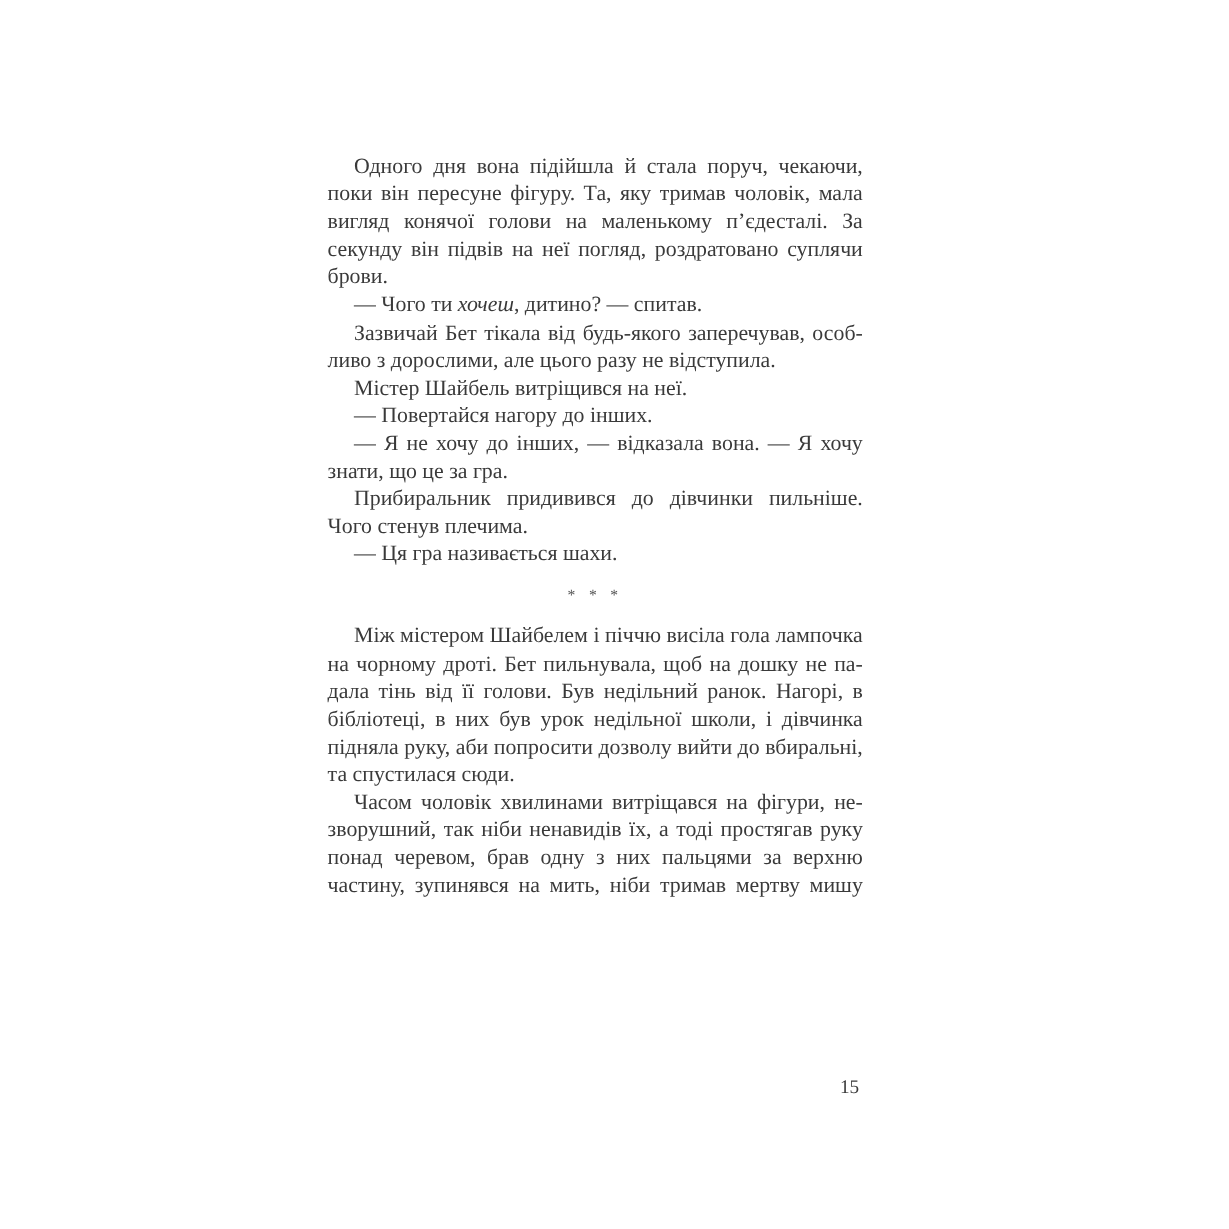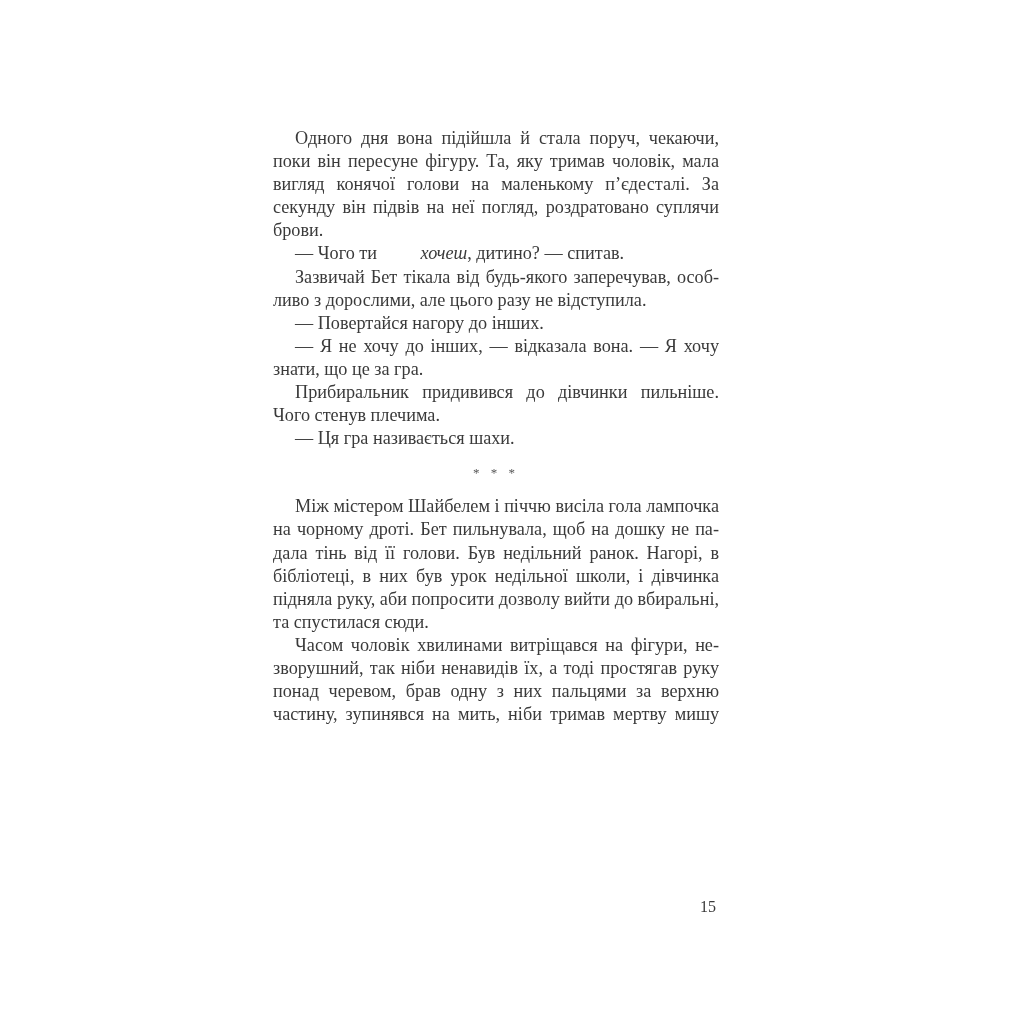--- a/index.html
+++ b/index.html
@@ -39,38 +39,38 @@
       text-align: center;
       margin: 12px 0 11px 0;
       font-size: 13px;
       letter-spacing: 4px;
       color: #555;
       height: 22px;
       line-height: 22px;
     }
     em {
       font-style: italic;
-      margin-left: 39px;
     }
     .page-number {
       position: absolute;
       left: 700px;
       top: 898px;
       font-family: "Liberation Serif", "DejaVu Serif", serif;
       font-size: 16px;
       color: #3a3a3a;
     }
   </style>
 </head>
 <body>
 
 <div class="page">
   <p class="para">Одного дня вона підійшла й стала поруч, чекаючи, поки він пересуне фігуру. Та, яку тримав чоловік, мала вигляд конячої голови на маленькому п’єдесталі. За секунду він підвів на неї погляд, роздратовано супля­чи брови.</p>
   <p class="para dash-line"><span>— Чого ти </span><em>хочеш</em><span>, дитино? — спитав.</span></p>
   <p class="para">Зазвичай Бет тікала від будь-якого заперечував, особ­ливо з дорослими, але цього разу не відступила.</p>
+  <p class="para">Містер Шайбель витріщився на неї.</p>
   <p class="para dash-line">— Повертайся нагору до інших.</p>
   <p class="para dash-line">— Я не хочу до інших, — відказала вона. — Я хочу знати, що це за гра.</p>
   <p class="para">Прибиральник придивився до дівчинки пильніше. Чого стенув плечима.</p>
   <p class="para dash-line">— Ця гра називається шахи.</p>
 
   <div class="sep">* * *</div>
 
   <p class="para">Між містером Шайбелем і піччю висіла гола лампочка на чорному дроті. Бет пильнувала, щоб на дошку не па­дала тінь від її голови. Був недільний ранок. Нагорі, в біб­ліотеці, в них був урок недільної школи, і дівчинка підняла руку, аби попросити дозволу вийти до вбиральні, та спус­тилася сюди.</p>
   <p class="para last-justify">Часом чоловік хвилинами витріщався на фігури, не­зворушний, так ніби ненавидів їх, а тоді простягав руку понад черевом, брав одну з них пальцями за верхню частину, зупинявся на мить, ніби тримав мертву мишу</p>
 </div>

